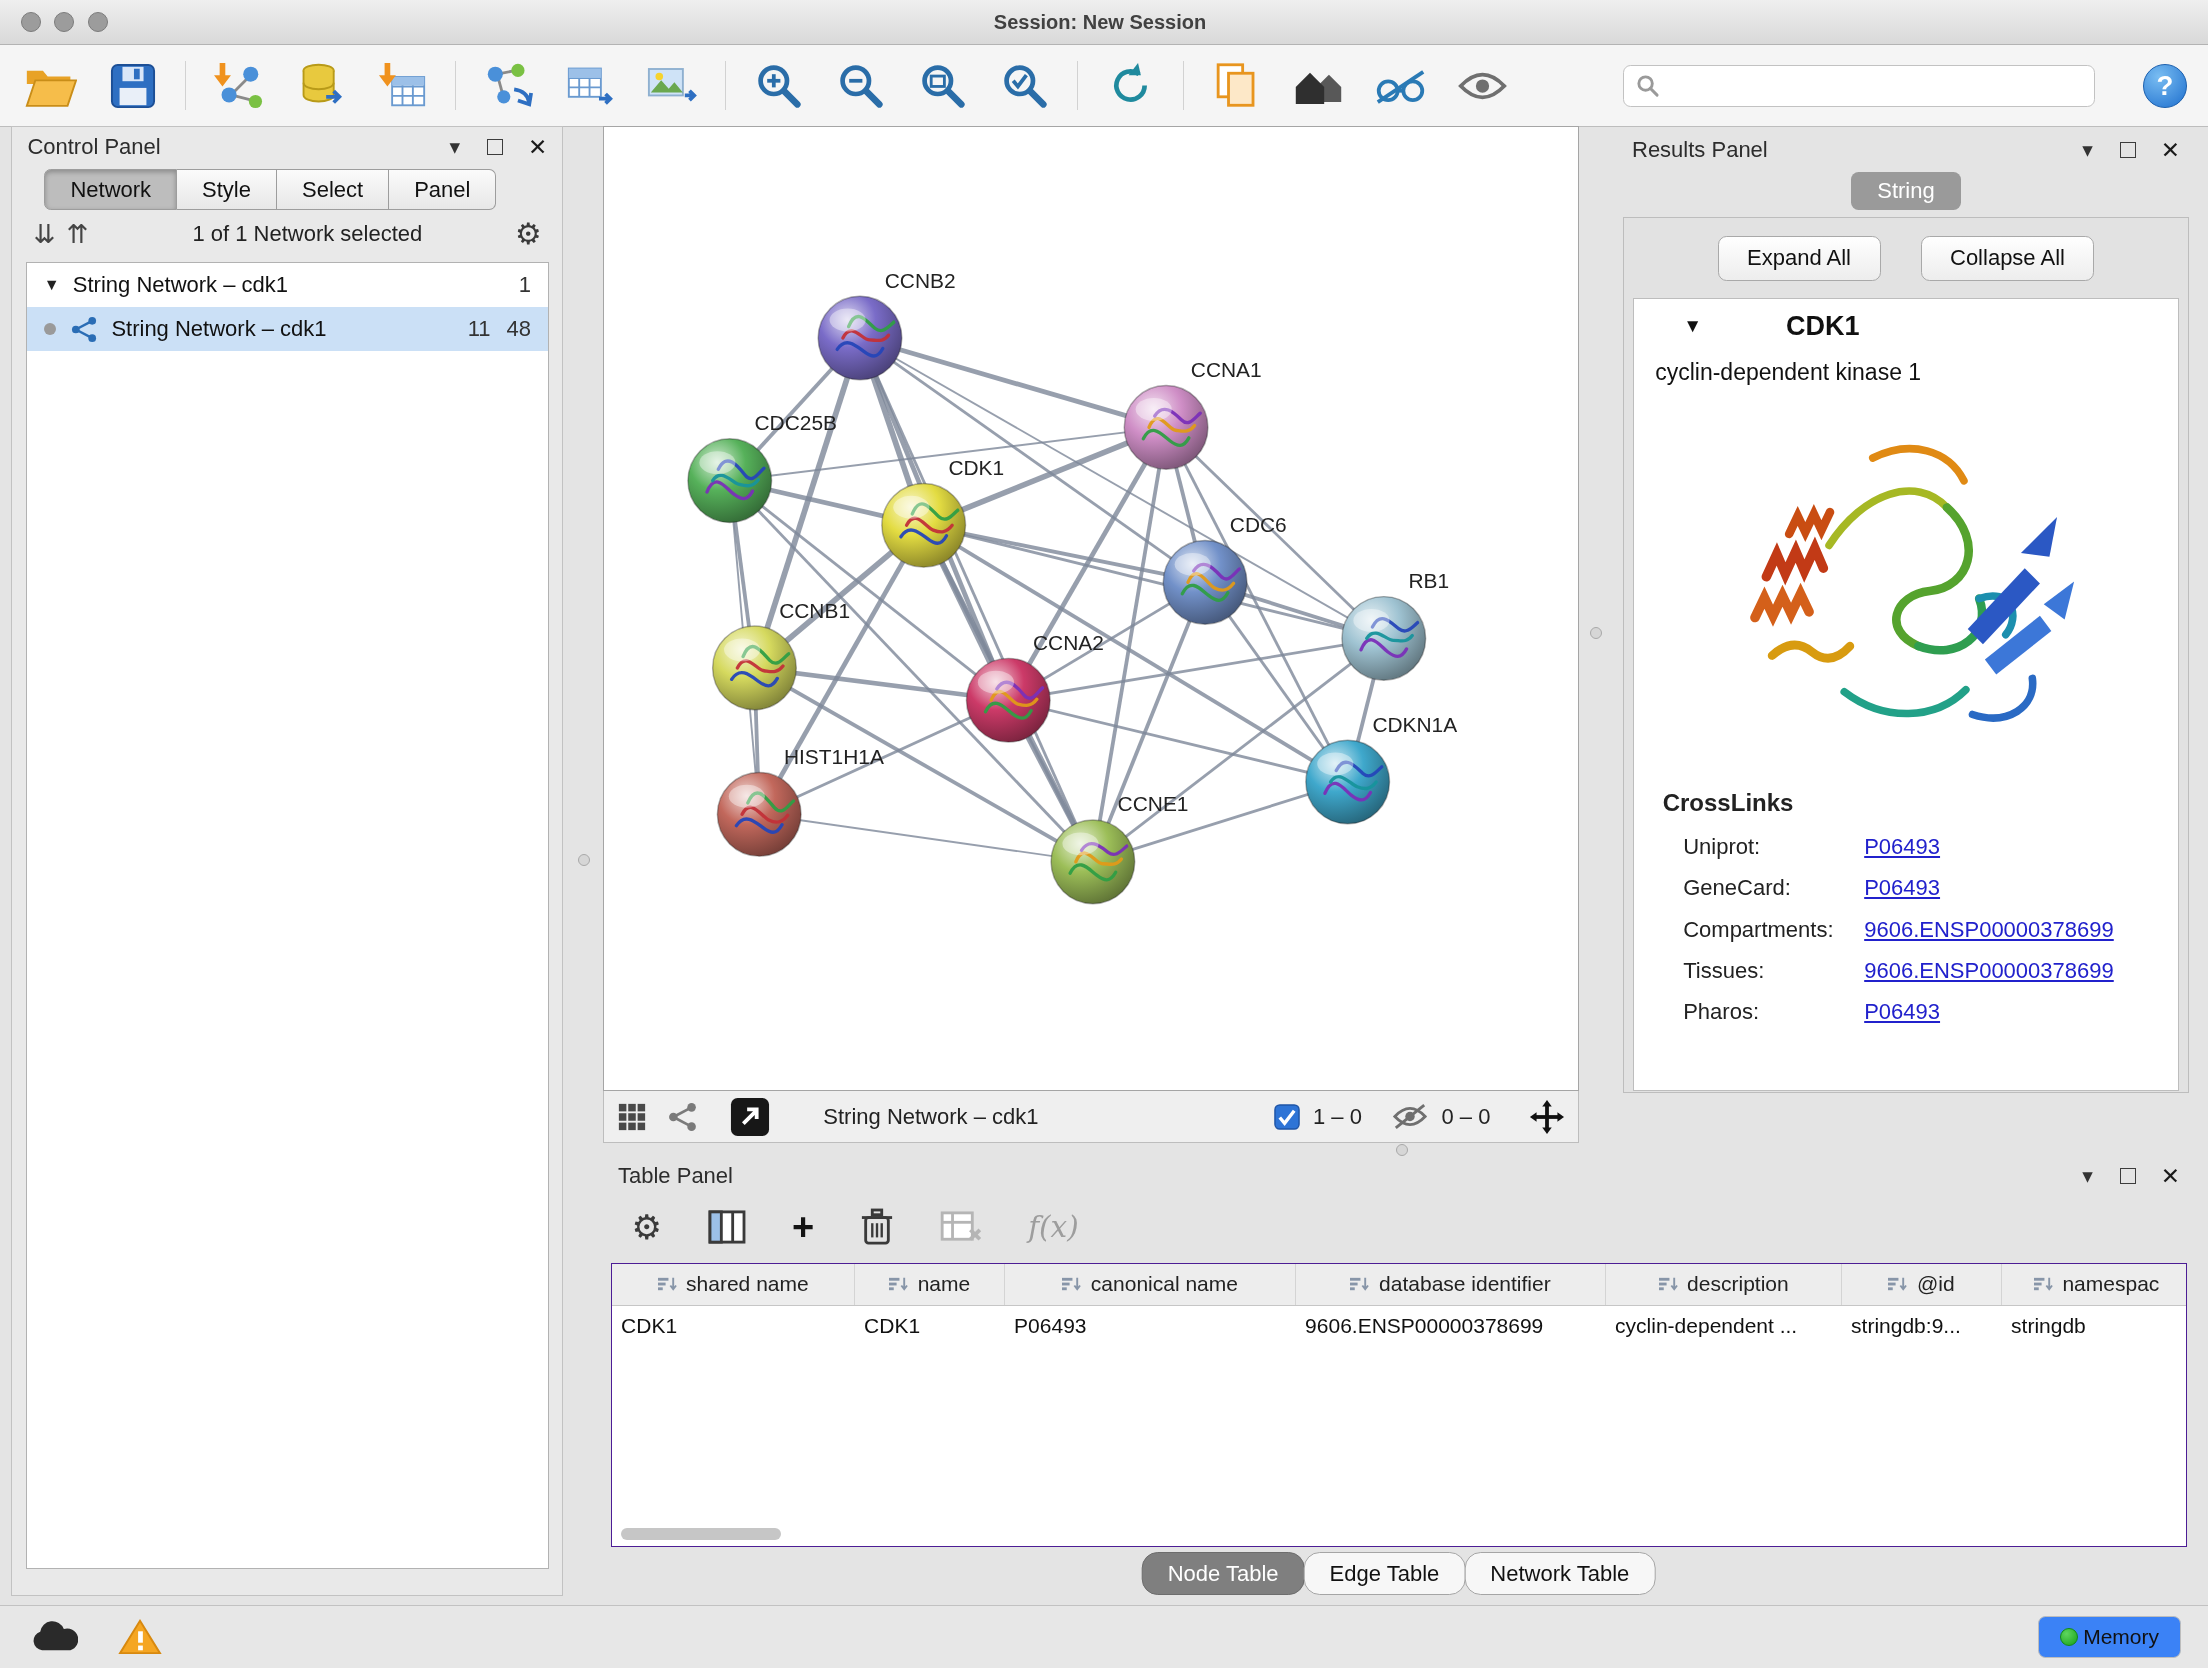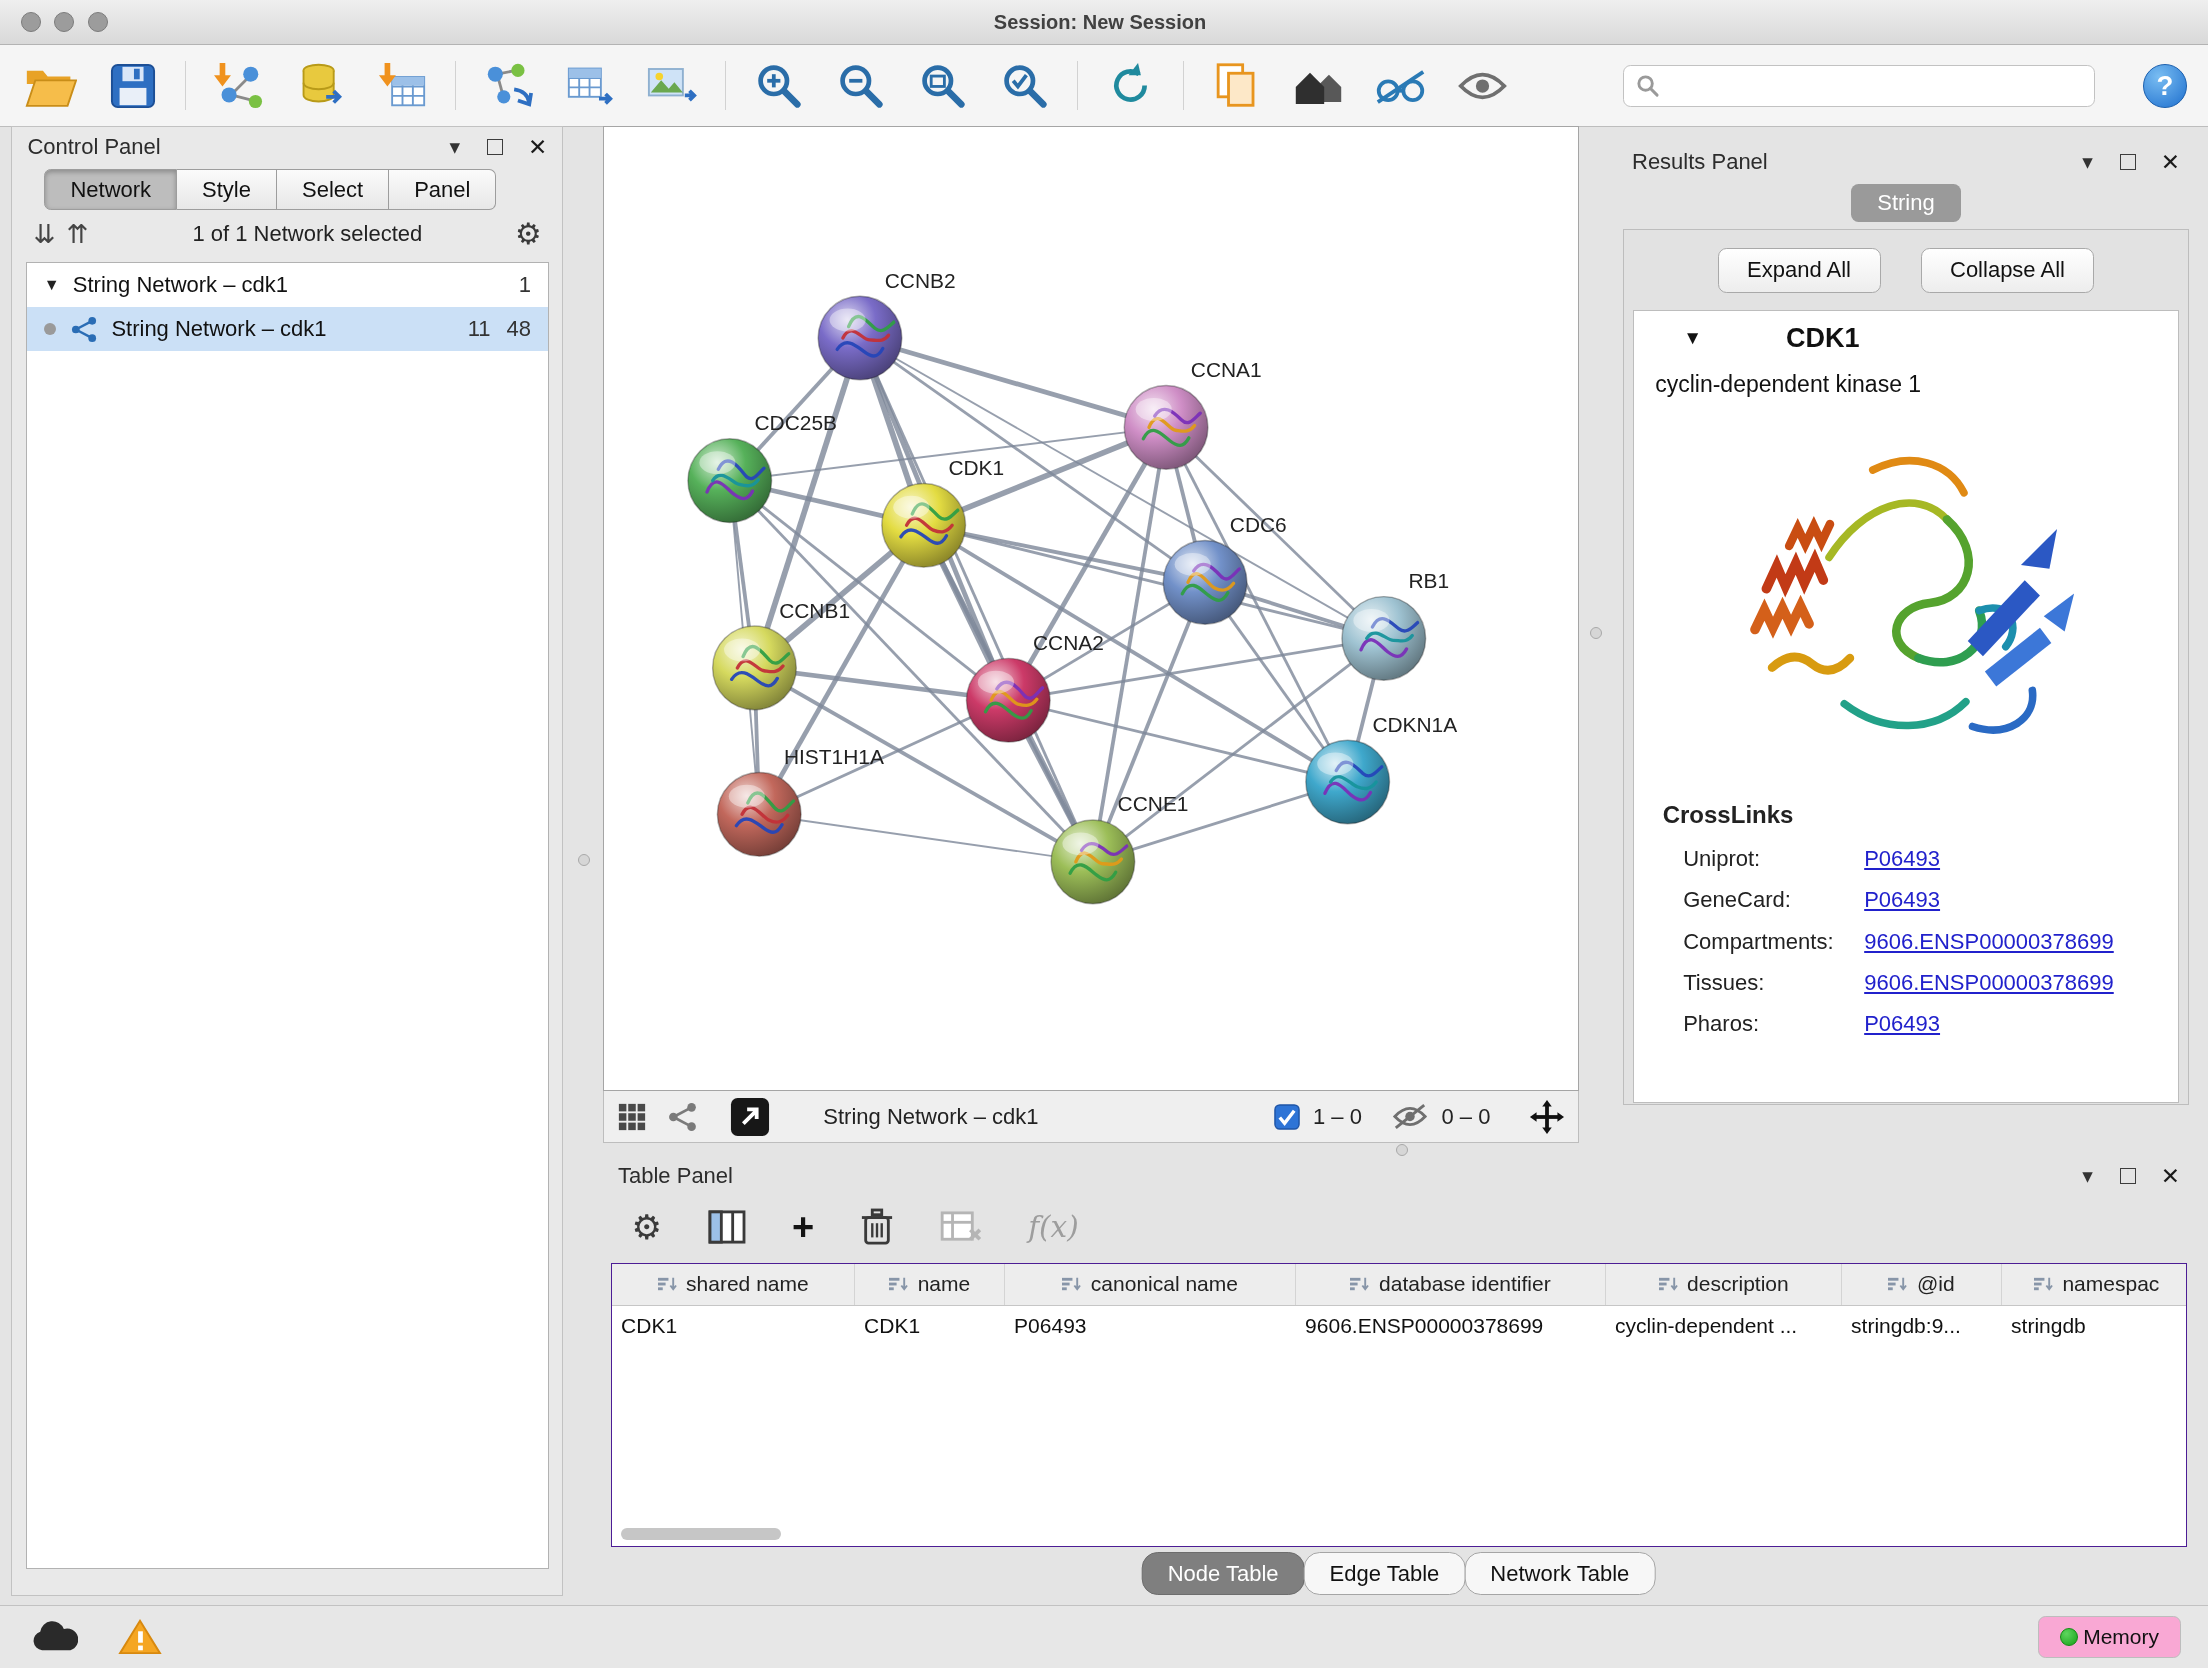--- a/index.html
+++ b/index.html
@@ -59,21 +59,21 @@
   .canvas-wrap{position:absolute;left:603px;top:126px;width:976px;}
   .canvas{width:976px;height:965px;background:#fff;border:1px solid #a5a5a5;}
   .canvas svg{display:block;}
   .canvas-bar{width:976px;height:52px;background:#efefef;border:1px solid #bdbdbd;border-top:none;
     display:flex;align-items:center;padding:0 13.3px;font-size:22px;color:#222;}
   .cb-ic{display:flex;align-items:center;justify-content:center;cursor:pointer;}
   .cb-name{margin-left:53px;}
   .cb-right{margin-left:auto;display:flex;align-items:center;gap:13.3px;}
 
   
-  .results-panel{position:absolute;left:1617px;top:142px;width:578px;height:1025px;}
+  .results-panel{position:absolute;left:1617px;top:130px;width:578px;height:1025px;}
   .string-tab{margin:1.9px auto 0;width:110px;height:38px;background:#9a9a9a;color:#fff;font-size:22px;
     display:flex;align-items:center;justify-content:center;border-radius:7.6px;cursor:pointer;}
   .results-box{margin:7.6px 5.7px 0;border:1px solid #bdbdbd;background:#e2e2e2;height:876px;padding:13.3px 9.5px 9.5px;}
   .rb-buttons{display:flex;justify-content:center;gap:40px;padding:3.8px 0 17px;}
   .btn{background:linear-gradient(#ffffff,#ededed);border:1px solid #a9a9a9;border-radius:8.6px;
     font-size:22px;padding:8.6px 28.5px;color:#111;cursor:pointer;font-family:inherit;}
   .cdk-box{background:#fff;border:1px solid #bdbdbd;height:793px;overflow:hidden;}
   .cdk-head{display:flex;align-items:center;height:55px;font-size:27px;font-weight:700;color:#111;}
   .cdk-head .tri{margin:0 0 0 49px;font-size:19px;font-weight:400;cursor:pointer;}
   .cdk-head .name{margin-left:84px;}
@@ -98,21 +98,21 @@
   .hscroll{position:absolute;left:9.5px;bottom:5.7px;width:160px;height:12.4px;background:#c6c6c6;border-radius:6.7px;cursor:pointer;}
   .tp-tabs{position:absolute;left:50%;transform:translateX(-50%);bottom:3.8px;display:flex;}
   .tp-tab{padding:7.6px 25px;font-size:22px;border:1px solid #a5a5a5;background:#f7f7f7;color:#111;
     border-radius:16px;margin-left:-1px;cursor:pointer;}
   .tp-tab.selected{background:#7f7f7f;color:#fff;border-color:#6d6d6d;}
 
   
   .statusbar{position:absolute;left:0;top:1605px;width:2208px;height:63px;background:#e7e7e7;
     border-top:1px solid #c2c2c2;display:flex;align-items:center;padding:0 27px;gap:40px;}
   .memory-btn{margin-left:auto;display:flex;align-items:center;gap:5px;padding:7.6px 21px;
-    background:#f9a8d4;border:1px solid #bdbdbd;border-radius:7.6px;font-size:21px;color:#111;cursor:pointer;}
+    background:#3b82f6;border:1px solid #bdbdbd;border-radius:7.6px;font-size:21px;color:#111;cursor:pointer;}
   .mem-dot{width:18px;height:18px;border-radius:50%;background:radial-gradient(circle at 35% 30%,#5ed65e,#17a017);border:1px solid #128a12;}
 
   .split-dot{position:absolute;width:12.4px;height:12.4px;border-radius:50%;background:#d6d6d6;border:1px solid #a9a9a9;cursor:pointer;}
 </style>
 </head>
 <body>
 
 <div class="titlebar">
   <div class="traffic">
     <span class="light"></span>

